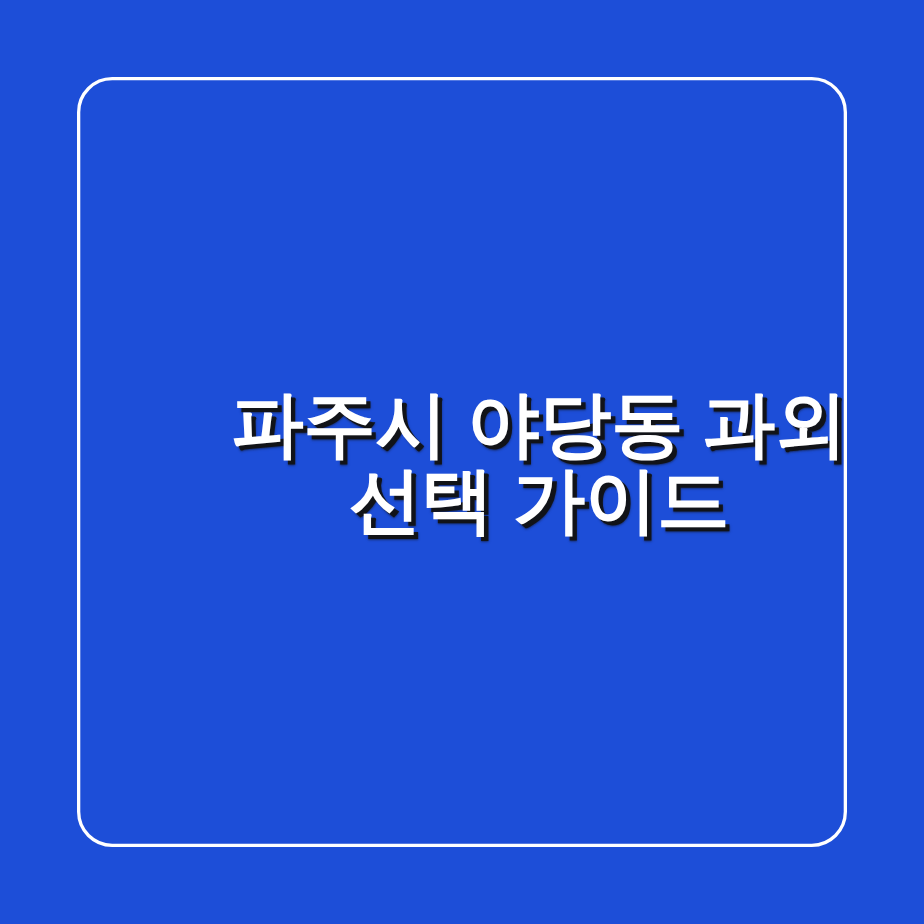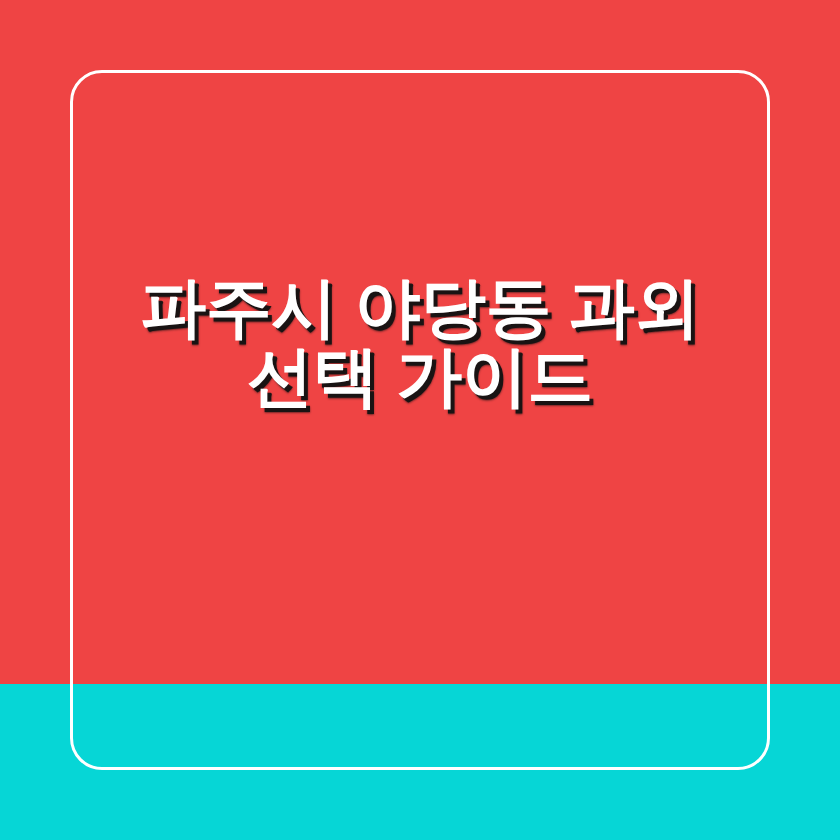--- a/index.html
+++ b/index.html
@@ -11,25 +11,25 @@
 
   body {
     background: #06d6d6;
     font-family: "Liberation Sans", "DejaVu Sans", sans-serif;
     overflow: hidden;
   }
 
   #card {
     position: relative;
     width: 840px;
-    height: 684px;
-    background: #ef4444;
+    height: 840px;
+    background: #1d4ed8;
     display: flex;
     align-items: center;
-    justify-content: center;
+    justify-content: flex-end;
   }
 
   #frame {
     position: absolute;
     left: 70px;
     top: 70px;
     width: 700px;
     height: 700px;
     border: 3px solid #ffffff;
     border-radius: 32px;

